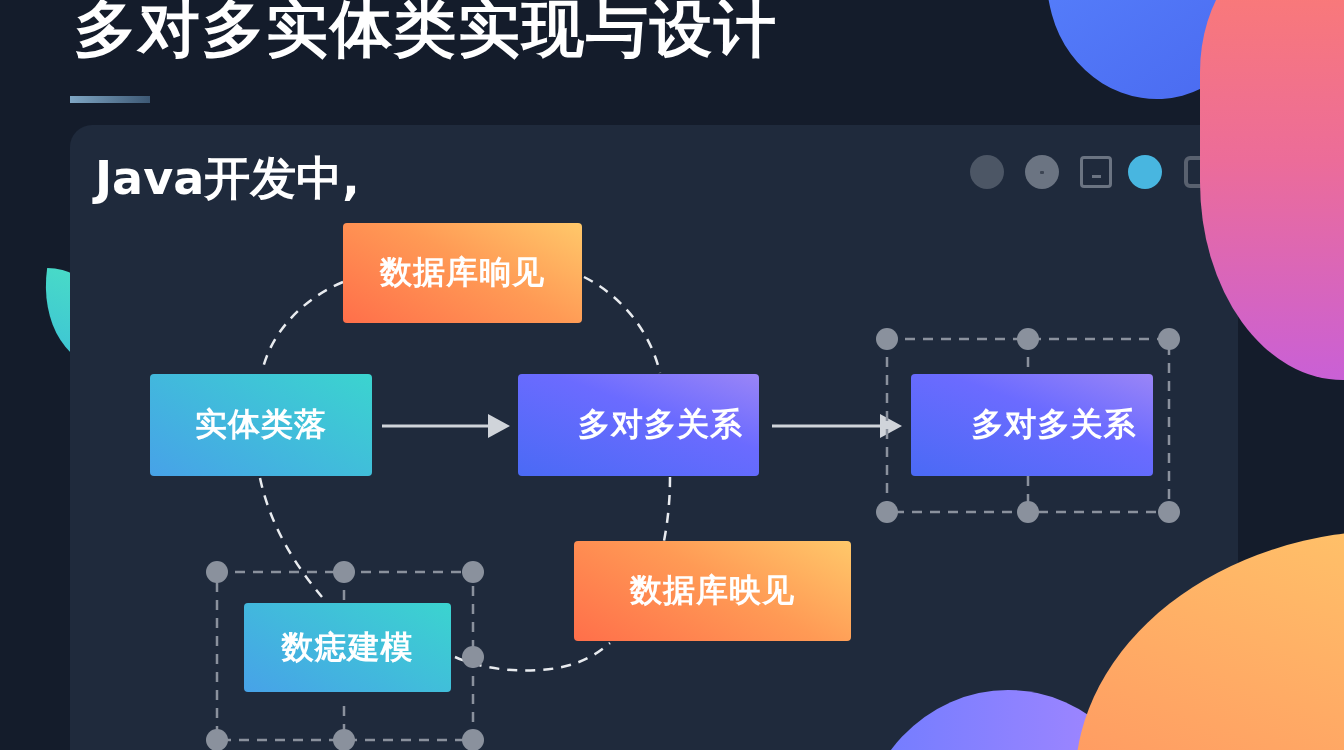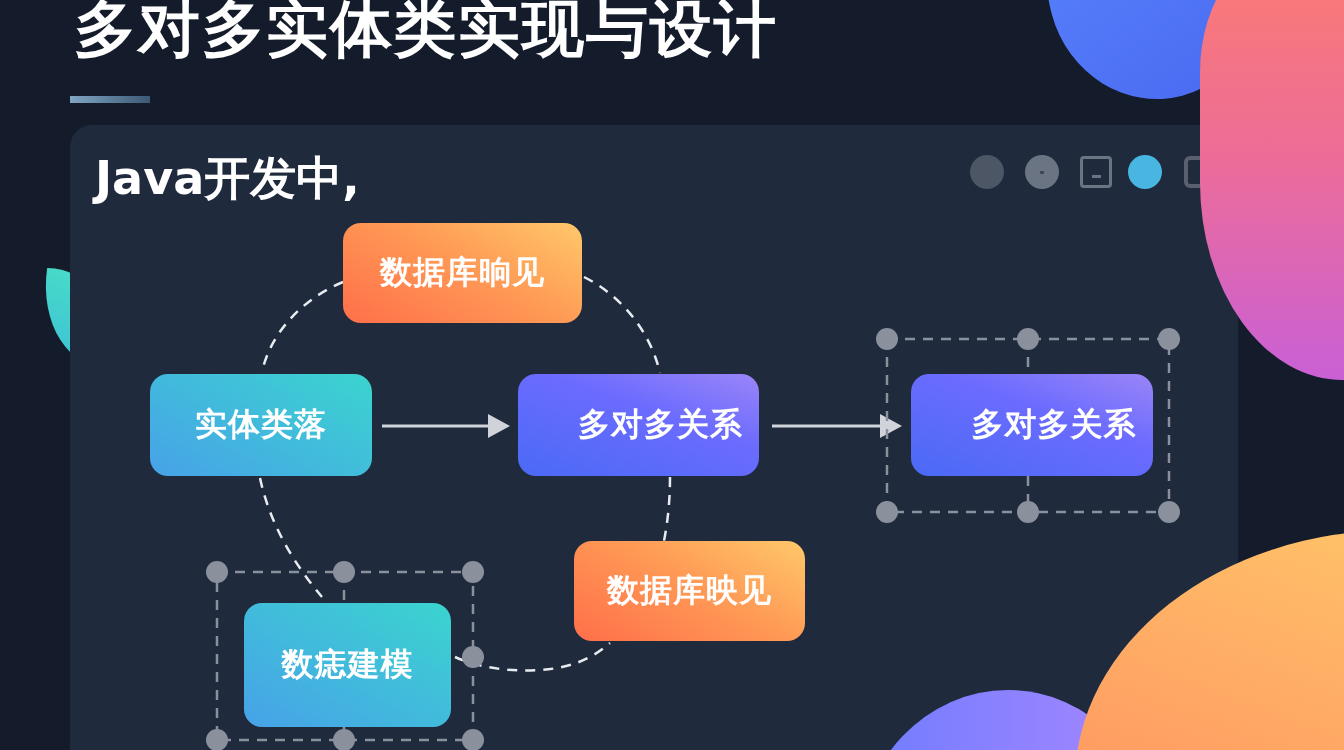--- a/index.html
+++ b/index.html
@@ -60,21 +60,21 @@
     .ctrl-b { left: 1025px; background: #6b7482; }
     .ctrl-b::after { content: ""; position: absolute; left: 15px; top: 16px; width: 4px; height: 3px; background: #3c4553; border-radius: 1px; }
     .ctrl-sq { left: 1080px; top: 156px; width: 27px; height: 27px; border: 3px solid #6b7482; border-radius: 4px; box-sizing: border-box; width: 32px; height: 32px; }
     .ctrl-sq::after { content: ""; position: absolute; left: 9px; top: 16px; width: 9px; height: 3px; background: #6b7482; }
     .ctrl-c { left: 1128px; background: #48b6e0; }
     .ctrl-d { left: 1184px; top: 156px; width: 30px; height: 32px; border: 4px solid #59616f; border-radius: 6px; box-sizing: border-box; }
 
     svg.connectors { position: absolute; left: 0; top: 0; }
     .node {
       position: absolute; display: flex; align-items: center; justify-content: center;
-      border-radius: 18px; color: #ffffff; font-size: 32px; font-weight: bold;
+      border-radius: 4px; color: #ffffff; font-size: 32px; font-weight: bold;
       letter-spacing: 1px; box-sizing: border-box; white-space: nowrap;
     }
     .node-teal { background: linear-gradient(30deg, #47a2e8 0%, #3bd4cf 100%); }
     .node-blue { background: linear-gradient(20deg, #4a6af5 0%, #6b6bff 60%, #9a85f7 100%); padding-left: 44px; }
     .node-orange { background: linear-gradient(30deg, #ff6f4a 0%, #ff9a55 55%, #ffc86a 100%); }
     .handle { position: absolute; width: 22px; height: 22px; border-radius: 50%; background: #8a919d; }
   </style>
 </head>
 <body>
 
@@ -148,22 +148,22 @@
 </div>
 <div class="node node-teal" style="left:150px;top:374px;width:222px;height:102px">
   <span>实体类落</span>
 </div>
 <div class="node node-blue" style="left:518px;top:374px;width:241px;height:102px">
   <span>多对多关系</span>
 </div>
 <div class="node node-blue" style="left:911px;top:374px;width:242px;height:102px">
   <span>多对多关系</span>
 </div>
-<div class="node node-orange" style="left:574px;top:541px;width:231px;height:100px">
+<div class="node node-orange" style="left:574px;top:541px;width:277px;height:100px">
   <span>数据库映见</span>
 </div>
-<div class="node node-teal" style="left:244px;top:603px;width:207px;height:124px">
+<div class="node node-teal" style="left:244px;top:603px;width:207px;height:89px">
   <span>数痣建模</span>
 </div>
 
 <div class="bg-blob blob-pink"></div>
 <div class="bg-blob blob-purple"></div>
 <div class="bg-blob blob-orange"></div>
 
 </body></html>

